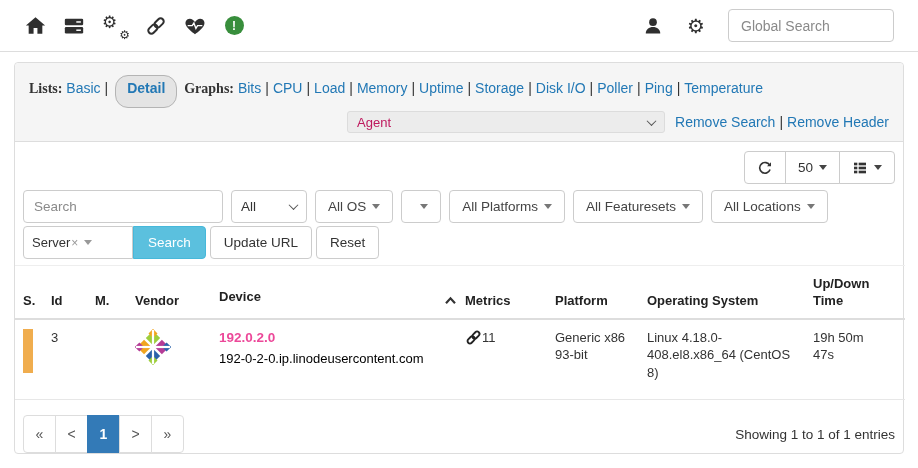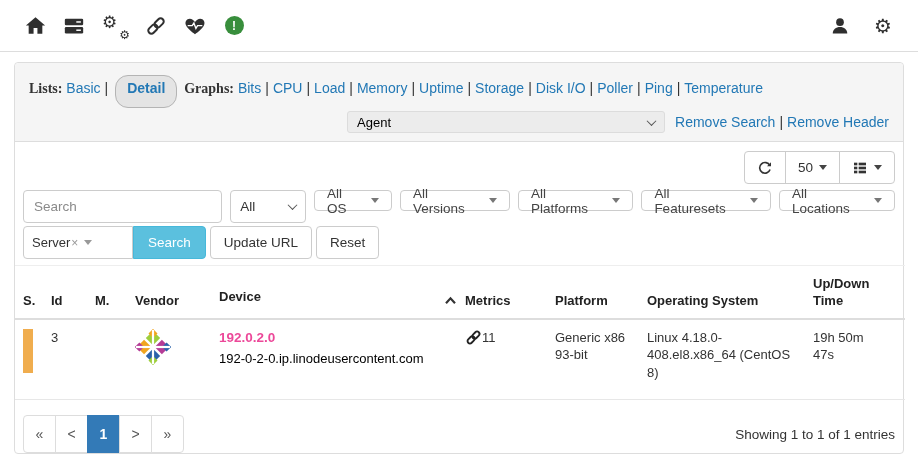--- a/index.html
+++ b/index.html
@@ -29,42 +29,42 @@
     padding: 12px 14px 8px; }
   .h-row1 { font-size: 14px; line-height: 22px; }
   .h-row1 b { color: #333; font-family: Liberation Serif, serif; }
   a.blk { color: #2278b5; text-decoration: none; cursor: pointer; }
   .sep { color: #333; margin: 0 4px; }
   .pill { display: inline-block; background: #e4e4e4; border: 1px solid #b4b4b4; border-radius: 13px;
     padding: 1px 11px 8px; font-weight: bold; color: #2278b5; margin: 0 3px; cursor: pointer; }
   .graphs-label { }
   .h-row2 { margin-top: 3px; display: flex; justify-content: flex-end; align-items: center; font-size: 14px; }
   .agent-select { width: 318px; height: 22px; background: #ececec; border: 1px solid #dcdcdc; border-radius: 3px;
-    display: flex; align-items: center; padding: 0 9px; font-size: 13px; color: #000000; margin-right: 10px; cursor: pointer; }
+    display: flex; align-items: center; padding: 0 9px; font-size: 13px; color: #be185d; margin-right: 10px; cursor: pointer; }
   .chev { width: 7px; height: 7px; border-right: 1.5px solid #555; border-bottom: 1.5px solid #555;
     transform: rotate(45deg) translate(-1px,-1px); margin-left: auto; }
 
   
   .toolbar { display: flex; justify-content: flex-end; padding: 9px 8px 0; }
   .btn-group { display: inline-flex; justify-content: flex-end; }
   .btn-group .tbtn { height: 33px; background: #fff; border: 1px solid #ccc; margin-left: -1px;
     display: flex; align-items: center; justify-content: center; padding: 0 12px; font-size: 13.5px; color: #333; cursor: pointer; }
   .btn-group .tbtn:first-child { border-radius: 4px 0 0 4px; margin-left: 0; }
   .btn-group .tbtn:last-child { border-radius: 0 4px 4px 0; }
   .caret { display: inline-block; width: 0; height: 0; border-left: 4px solid transparent;
     border-right: 4px solid transparent; border-top: 5px solid #444; margin-left: 6px; }
 
   
   .filters1 { display: flex; gap: 8px; padding: 6px 8px 0; }
   .search-input { width: 200px; height: 33px; border: 1px solid #ccc; border-radius: 4px;
     padding: 0 10px; font-size: 13.5px; font-family: inherit; color: #333; }
   .search-input::placeholder { color: #8a8a8a; }
   .fsel { width: 76px; height: 33px; border: 1px solid #ccc; border-radius: 4px; background: #fff;
     display: flex; align-items: center; padding: 0 9px; font-size: 13.5px; cursor: pointer; }
-  .fbtn { height: 21px; border: 1px solid #ccc; border-radius: 4px; background: #fff; color: #444;
+  .fbtn { height: 33px; border: 1px solid #ccc; border-radius: 4px; background: #fff; color: #444;
     display: flex; align-items: center; padding: 0 12px; font-size: 13.5px; cursor: pointer; }
   .fbtn .caret { border-top-color: #777; }
   .filters2 { display: flex; padding: 3px 8px 0; align-items: center; }
   .tagbox { width: 110px; height: 33px; border: 1px solid #ccc; border-radius: 4px 0 0 4px; background: #fff;
     display: flex; align-items: center; padding: 0 8px; cursor: pointer; }
   .tagbox .x { color: #999; font-size: 12px; margin-left: 1px; }
   .tagbox .caret { border-top-color: #999; }
   .btn-info { height: 33px; background: #5bc0de; border: 1px solid #46b8da; color: #fff; border-radius: 0 4px 4px 0;
     padding: 0 14px; font-size: 13.5px; display: flex; align-items: center; cursor: pointer; }
   .btn-plain { height: 33px; background: #fff; border: 1px solid #ccc; color: #333; border-radius: 4px;
@@ -135,20 +135,21 @@
     </span>
   </div>
   <div class="nav-right">
     <span class="nav-ic">
       <svg width="20" height="20" viewBox="0 0 24 24" fill="#2f2f2f">
         <circle cx="12" cy="7.4" r="4.6"></circle>
           <path d="M3.3 21c0-4.8 3.9-7.8 8.7-7.8s8.7 3 8.7 7.8z"></path>
       </svg>
     </span>
     <span class="nav-ic gear-glyph" style="font-size:20px">⚙</span>
+    <input class="global-search" type="text" placeholder="Global Search" style="">
   </div>
 </nav>
 
 <div class="panel">
 
   <div class="panel-heading">
     <div class="h-row1">
       <b>Lists:</b>
       <a class="blk">Basic</a><span class="sep">|</span><span class="pill">Detail</span>
       <b class="graphs-label">Graphs:</b>
@@ -195,21 +196,20 @@
     <input class="search-input" type="text" placeholder="Search" style="">
     <div class="fsel">
       <span>All</span>
       <span class="chev"></span>
     </div>
     <div class="fbtn">
       <span>All OS</span>
       <span class="caret"></span>
     </div>
     <div class="fbtn">
-      <span>All Versions</span>
       <span class="caret"></span>
     </div>
     <div class="fbtn">
       <span>All Platforms</span>
       <span class="caret"></span>
     </div>
     <div class="fbtn">
       <span>All Featuresets</span>
       <span class="caret"></span>
     </div>

